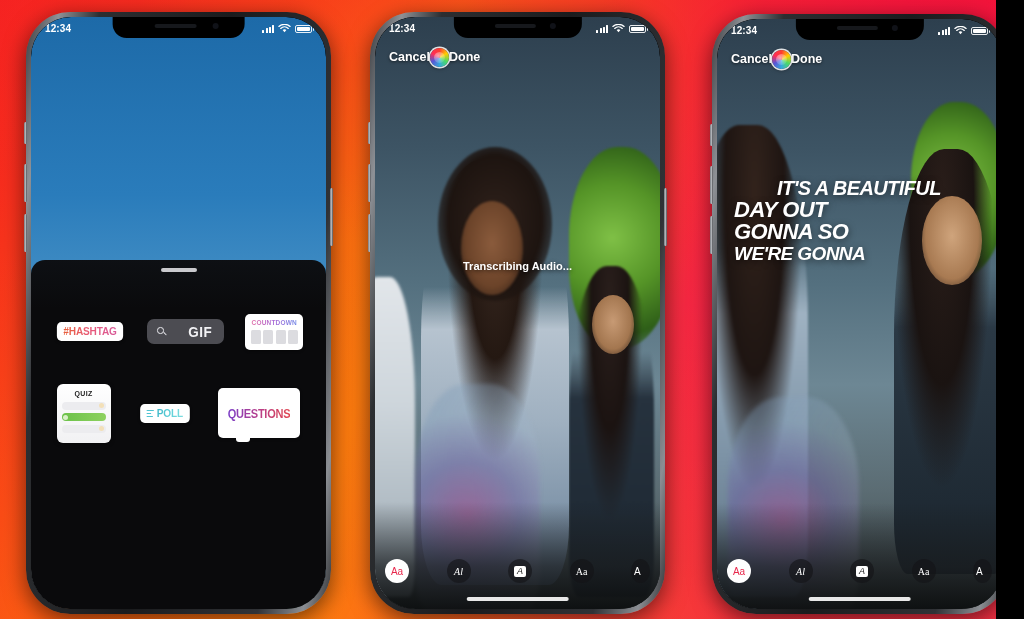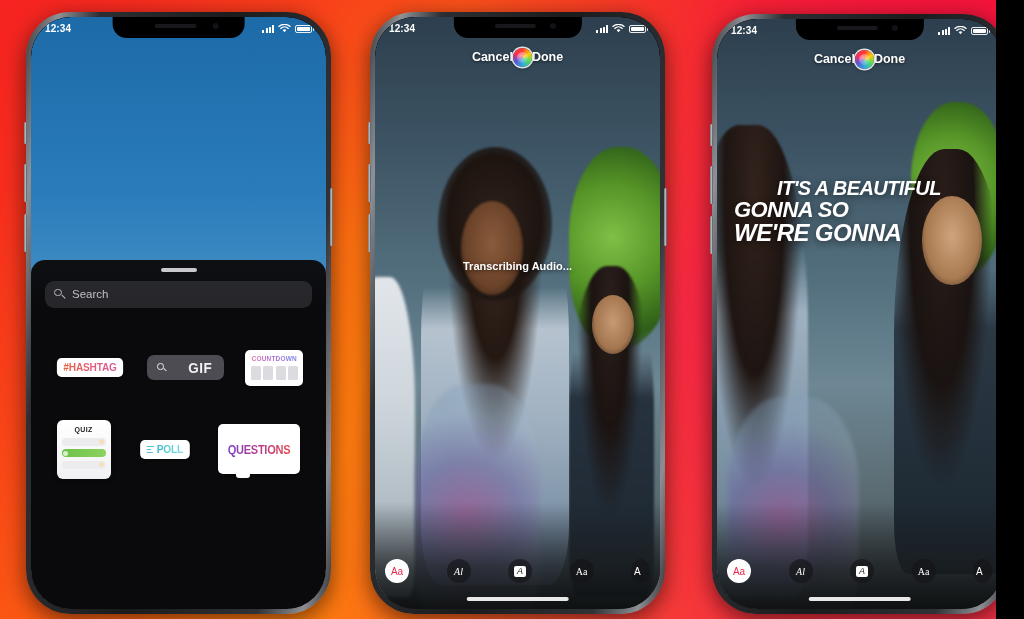--- a/index.html
+++ b/index.html
@@ -312,21 +312,21 @@
     filter: blur(0.8px);
   }
 
   
   .editor-topbar {
     position: absolute;
     top: 23px; left: 0; right: 0;
     height: 34px;
     display: flex;
     align-items: center;
-    justify-content: center;
+    justify-content: flex-start;
     padding: 0 14px;
     z-index: 9;
     color: #fff;
   }
   .editor-topbar .tb-btn {
     font-size: 12.5px;
     font-weight: bold;
     color: #fff;
     text-shadow: 0 1px 3px rgba(0,0,0,0.6);
     cursor: pointer;
@@ -371,21 +371,21 @@
     font-weight: bold;
     font-style: italic;
     line-height: 1.02;
     letter-spacing: -0.6px;
     text-shadow: 0 2px 7px rgba(0,0,0,0.55);
   }
   .caption-overlay .ln { display: block; white-space: nowrap; }
   .caption-overlay .ln1 { font-size: 20px; margin-left: 43px; }
   .caption-overlay .ln2 { font-size: 22px; }
   .caption-overlay .ln3 { font-size: 22px; }
-  .caption-overlay .ln4 { font-size: 24px; }
+  .caption-overlay .ln4 { font-size: 19px; }
 
   
   .fontbar {
     position: absolute;
     left: 0; right: 0;
     bottom: 26px;
     display: flex;
     align-items: center;
     justify-content: space-between;
     padding: 0 10px;
@@ -705,24 +705,20 @@
               <path d="M2.7 4.4 a5.6 5.6 0 0 1 7.6 0" stroke="#fff" stroke-width="1.3" fill="none" stroke-linecap="round"></path>
               <path d="M0.9 2.4 a8.6 8.6 0 0 1 11.2 0" stroke="#fff" stroke-width="1.3" fill="none" stroke-linecap="round"></path>
             </svg>
             <span class="batt"></span>
           </span>
         </div>
 
         <div class="tray">
           <div class="grabber"></div>
 
-          <div class="searchbar">
-            <span class="mg"></span>
-            <span class="ph">Search</span>
-          </div>
 
           <div class="sticker-rows">
 
 
             <div class="srow r2">
               <span class="pill">
                 <span class="grad-text g-hashtag">#HASHTAG</span>
               </span>
               <span class="gif-btn">
                 <span class="mg2"></span>
@@ -876,20 +872,21 @@
         </div>
 
         <div class="editor-topbar">
           <span class="tb-btn">Cancel</span>
           <span class="color-wheel"></span>
           <span class="tb-btn">Done</span>
         </div>
 
         <div class="caption-overlay">
           <span class="ln ln1">IT'S A BEAUTIFUL</span>
+          <span class="ln ln2">DAY OUT</span>
           <span class="ln ln3">GONNA SO</span>
           <span class="ln ln4">WE'RE GONNA</span>
         </div>
 
         <div class="fontbar">
           <span class="fchip sel">Aa</span>
           <span class="fchip italic serif">Al</span>
           <span class="fchip boxed">
               <span>A</span>
             </span>

